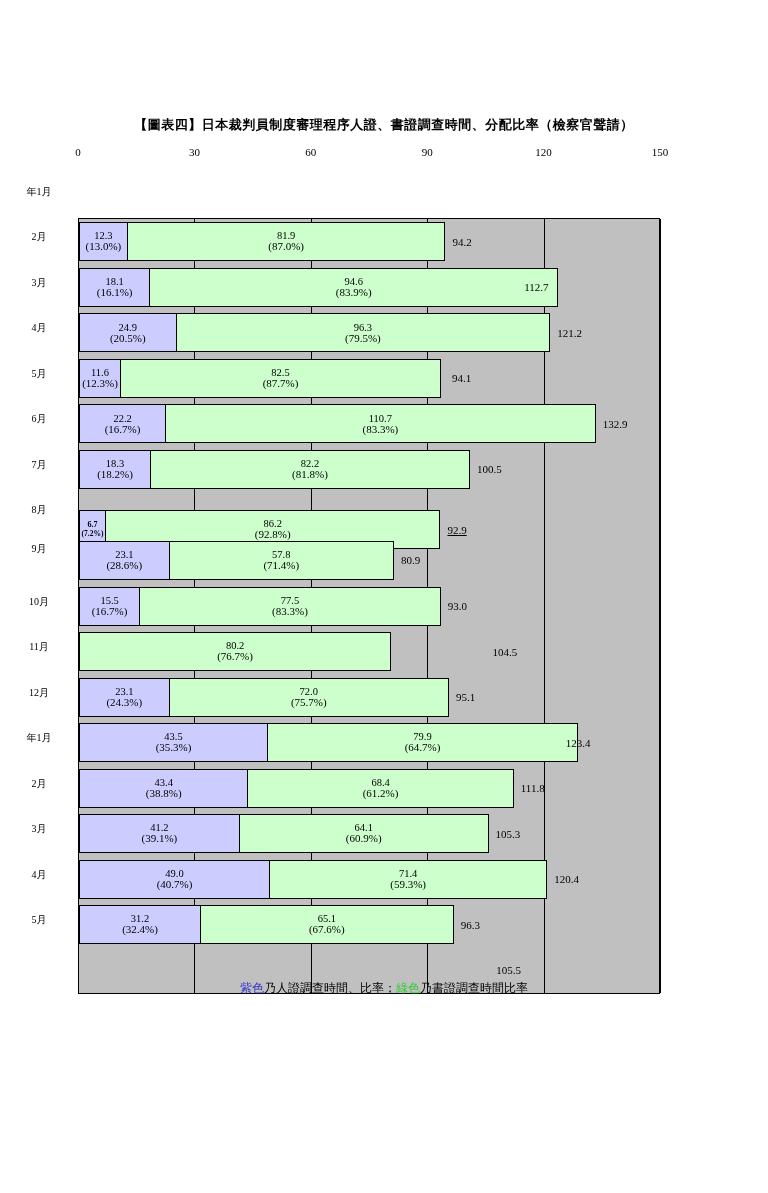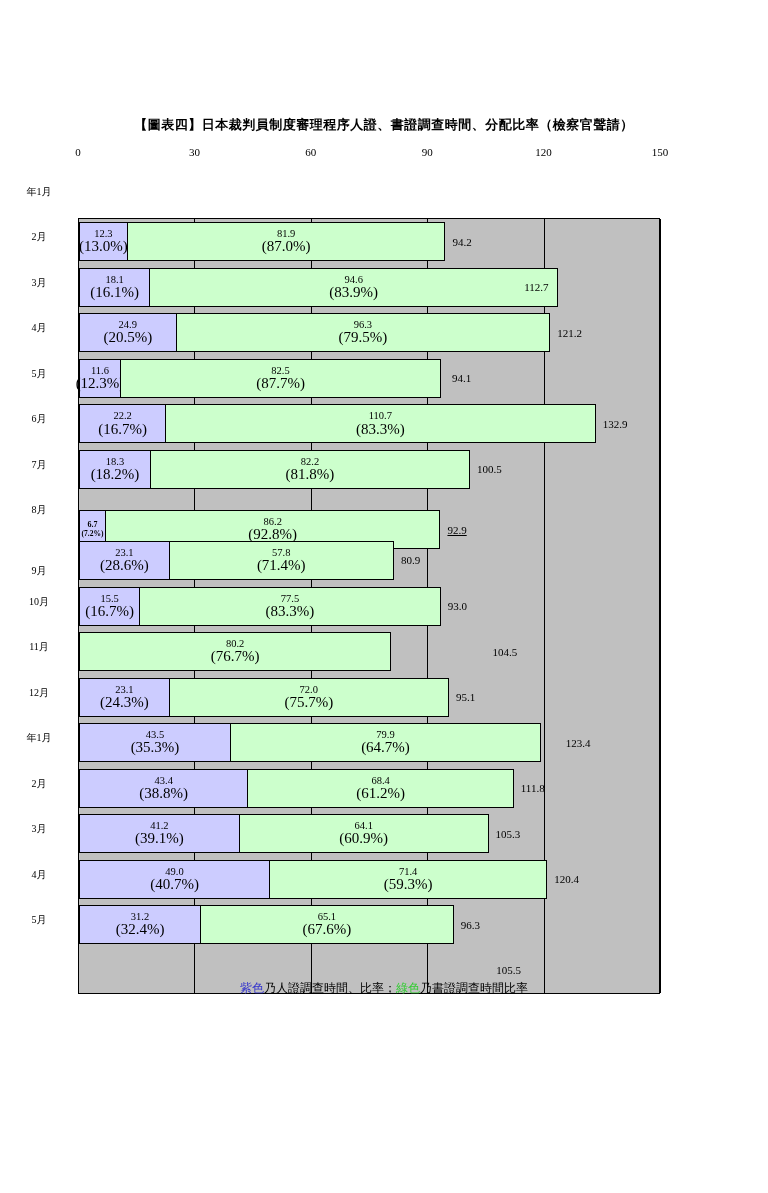--- a/index.html
+++ b/index.html
@@ -100,21 +100,21 @@
   }
   .seg.purple { background: #ccccff; margin-right: -1px; }
   .seg.green  { background: #ccffcc; }
   .seg-val {
     font-size: 10.5px;
     color: #000000;
     white-space: nowrap;
     font-family: "Liberation Serif", "DejaVu Serif", serif;
   }
   .seg-pct {
-    font-size: 15px;
+    font-size: 11px;
     color: #000000;
     white-space: nowrap;
     font-family: "Liberation Serif", "DejaVu Serif", serif;
   }
   .seg.narrow .seg-val { font-size: 8px; font-weight: bold; }
   .seg.narrow .seg-pct { font-size: 7.5px; font-weight: bold; }
 
   .total-label {
     position: absolute;
     top: 50%;
@@ -308,21 +308,21 @@
           </div>
           <div class="seg green" style="width: 280.36px;">
             <span class="seg-val">72.0</span>
             <span class="seg-pct">(75.7%)</span>
           </div>
         </div>
         <div class="total-label" style="left: 376.988px;">95.1</div>
       </div>
       <div class="row" style="top: 504.088px; height: 39px;">
         <div class="bar-group">
-          <div class="seg purple" style="width: 152px;">
+          <div class="seg purple" style="width: 189px;">
             <span class="seg-val">43.5</span>
             <span class="seg-pct">(35.3%)</span>
           </div>
           <div class="seg green" style="width: 311.012px;">
             <span class="seg-val">79.9</span>
             <span class="seg-pct">(64.7%)</span>
           </div>
         </div>
         <div class="total-label" style="left: 486.792px;">123.4</div>
       </div>
@@ -384,21 +384,21 @@
     </div>
   <div id="cat-axis">
       <div class="cat-label clipped" style="top: 38.7647px;">年1月</div>
       <div class="cat-label" style="top: 84.2941px;">2月</div>
       <div class="cat-label" style="top: 129.824px;">3月</div>
       <div class="cat-label" style="top: 175.353px;">4月</div>
       <div class="cat-label" style="top: 220.882px;">5月</div>
       <div class="cat-label" style="top: 266.412px;">6月</div>
       <div class="cat-label" style="top: 311.941px; font-family: Liberation Serif, serif;">7月</div>
       <div class="cat-label" style="top: 357.471px;">8月</div>
-      <div class="cat-label" style="top: 418px;">9月</div>
+      <div class="cat-label" style="top: 396px;">9月</div>
       <div class="cat-label" style="top: 448.529px;">10月</div>
       <div class="cat-label" style="top: 494.059px;">11月</div>
       <div class="cat-label" style="top: 539.588px;">12月</div>
       <div class="cat-label clipped" style="top: 585.118px;">年1月</div>
       <div class="cat-label" style="top: 630.647px;">2月</div>
       <div class="cat-label" style="top: 676.176px;">3月</div>
       <div class="cat-label" style="top: 721.706px;">4月</div>
       <div class="cat-label" style="top: 767.235px;">5月</div>
     </div>
 </div>

